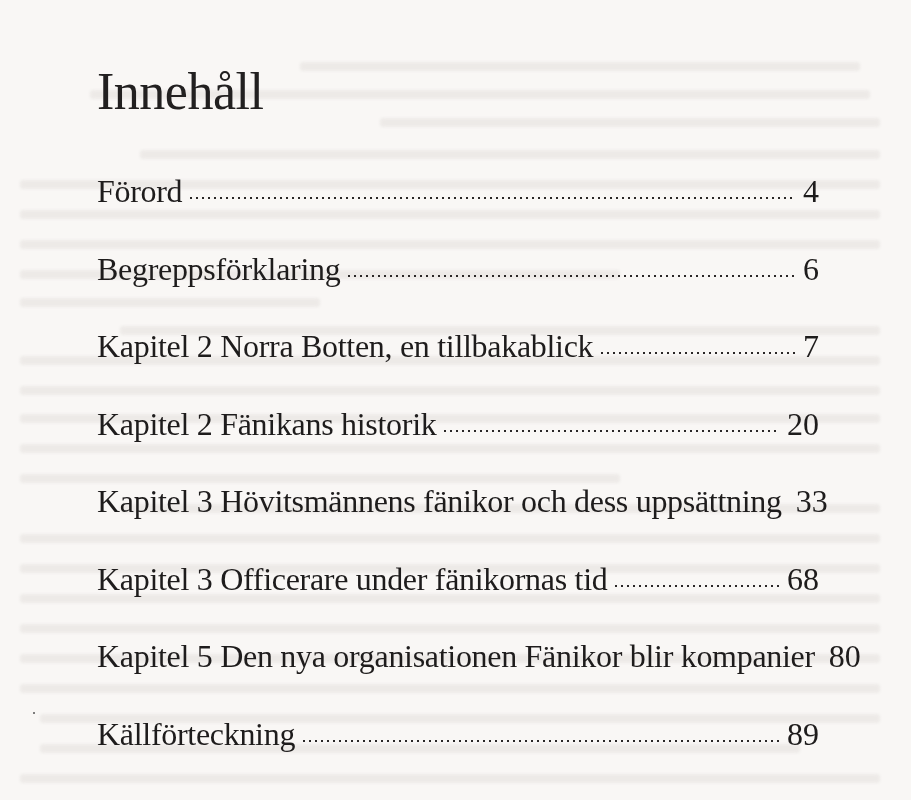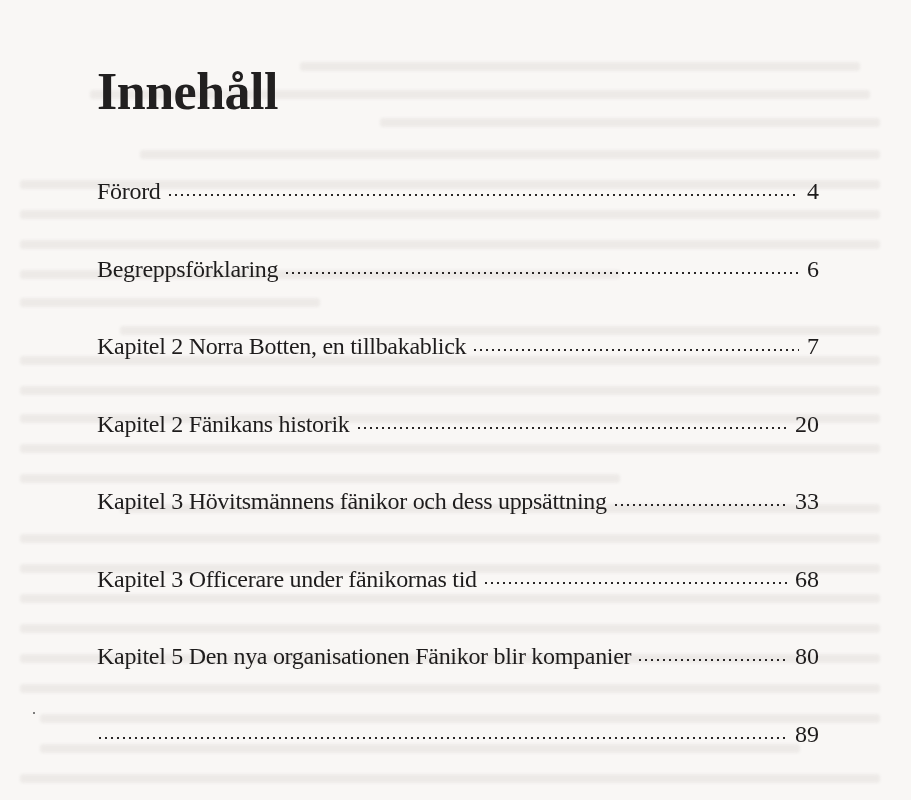--- a/index.html
+++ b/index.html
@@ -31,38 +31,38 @@
       filter: blur(1.6px);
     }
     .page-title {
       position: absolute;
       left: 97px;
       top: 66px;
       font-size: 52px;
       line-height: 1;
       letter-spacing: -0.5px;
       margin: 0;
-      font-weight: bold;
+      font-weight: normal;
       color: #222020;
     }
     .toc {
       position: absolute;
       left: 97px;
       top: 172px;
       width: 722px;
       margin: 0;
       padding: 0;
       list-style: none;
     }
     .toc-entry {
       display: flex;
       align-items: baseline;
       height: 38px;
       margin-bottom: 39.5px;
-      font-size: 24px;
+      font-size: 32px;
       line-height: 38px;
       white-space: nowrap;
     }
     .toc-entry:last-child { margin-bottom: 0; }
     .toc-title {
       flex: 0 0 auto;
       padding-right: 6px;
       letter-spacing: -0.3px;
     }
     .toc-leader {
@@ -156,18 +156,19 @@
     <span class="toc-title">Kapitel 3 Officerare under fänikornas tid</span>
     <span class="toc-leader"></span>
     <span class="toc-page">68</span>
   </li>
   <li class="toc-entry">
     <span class="toc-title">Kapitel 5 Den nya organisationen Fänikor blir kompanier</span>
     <span class="toc-leader"></span>
     <span class="toc-page">80</span>
   </li>
   <li class="toc-entry">
+    <span class="toc-title">Källförteckning</span>
     <span class="toc-leader"></span>
     <span class="toc-page">89</span>
   </li>
 </ul>
 
 <div class="speck"></div>
 
 </body></html>

